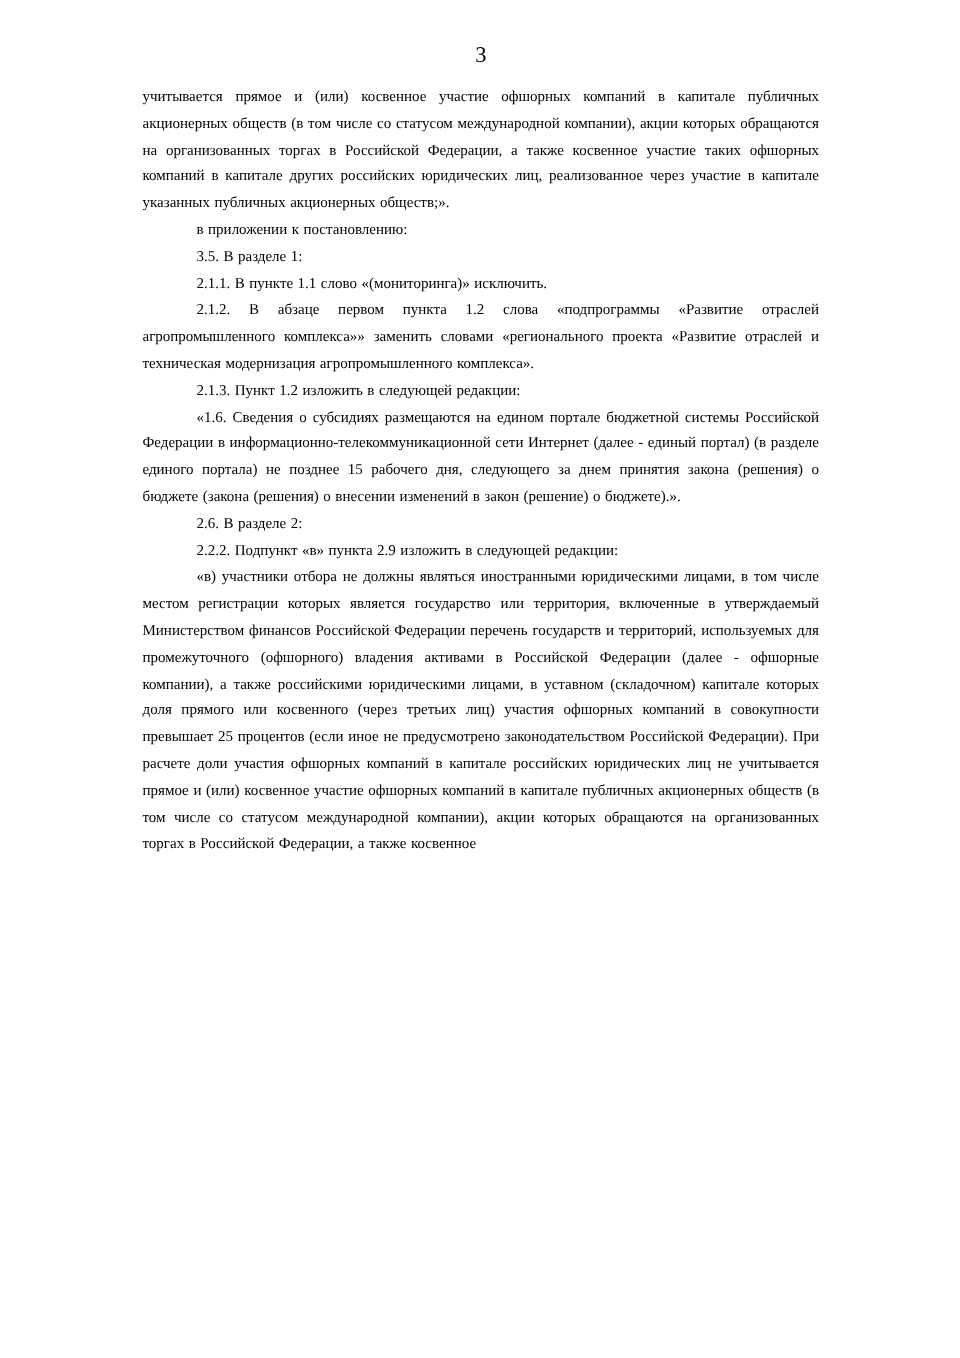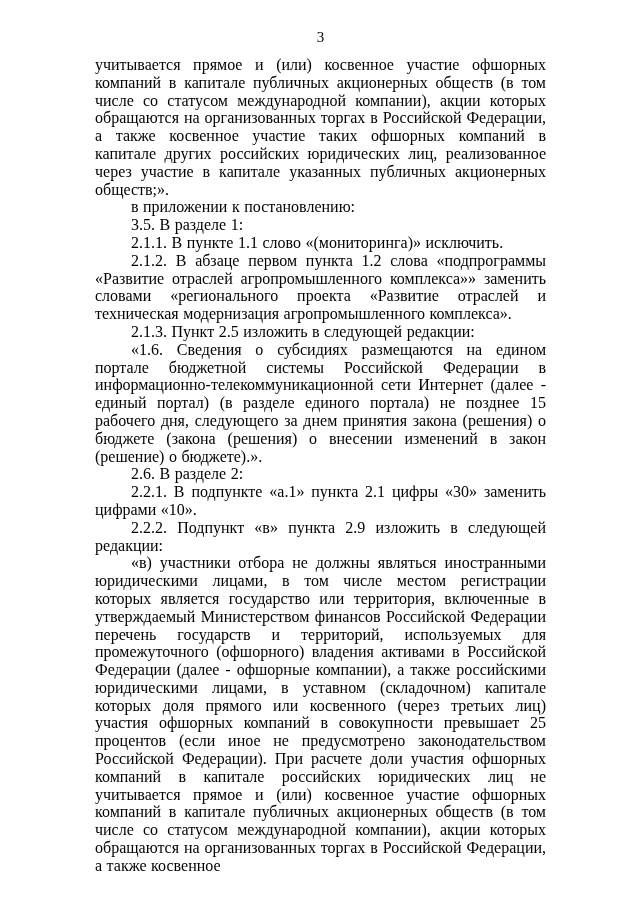--- a/index.html
+++ b/index.html
@@ -23,21 +23,21 @@
   }
   .page-number {
     text-align: center;
     font-size: 15px;
     line-height: 18px;
     margin-bottom: 10px;
   }
   .doc p {
     margin: 0;
     padding: 0;
-    font-size: 16px;
+    font-size: 10px;
     line-height: 17.8px;
     text-align: justify;
     text-justify: inter-word;
     word-spacing: 0.5px;
   }
   .doc p.indent {
     text-indent: 36px;
   }
 </style>
 </head>
@@ -45,20 +45,19 @@
 
 <div class="page">
   <div class="page-number">3</div>
 
   <div class="doc">
     <p>учитывается прямое и (или) косвенное участие офшорных компаний в капитале публичных акционерных обществ (в том числе со статусом международной компании), акции которых обращаются на организованных торгах в Российской Федерации, а также косвенное участие таких офшорных компаний в капитале других российских юридических лиц, реализованное через участие в капитале указанных публичных акционерных обществ;».</p>
     <p class="indent">в приложении к постановлению:</p>
     <p class="indent">3.5. В разделе 1:</p>
     <p class="indent">2.1.1. В пункте 1.1 слово «(мониторинга)» исключить.</p>
     <p class="indent">2.1.2. В абзаце первом пункта 1.2 слова «подпрограммы «Развитие отраслей агропромышленного комплекса»» заменить словами «регионального проекта «Развитие отраслей и техническая модернизация агропромышленного комплекса».</p>
-    <p class="indent">2.1.3. Пункт 2.5 изложить в следующей редакции:</p>
+    <p class="indent">2.1.3. Пункт 1.2 изложить в следующей редакции:</p>
     <p class="indent">«1.6. Сведения о субсидиях размещаются на едином портале бюджетной системы Российской Федерации в информационно-телекоммуникационной сети Интернет (далее - единый портал) (в разделе единого портала) не позднее 15 рабочего дня, следующего за днем принятия закона (решения) о бюджете (закона (решения) о внесении изменений в закон (решение) о бюджете).».</p>
     <p class="indent">2.6. В разделе 2:</p>
-    <p class="indent">2.2.1. В подпункте «а.1» пункта 2.1 цифры «30» заменить цифрами «10».</p>
     <p class="indent">2.2.2. Подпункт «в» пункта 2.9 изложить в следующей редакции:</p>
     <p class="indent">«в) участники отбора не должны являться иностранными юридическими лицами, в том числе местом регистрации которых является государство или территория, включенные в утверждаемый Министерством финансов Российской Федерации перечень государств и территорий, используемых для промежуточного (офшорного) владения активами в Российской Федерации (далее - офшорные компании), а также российскими юридическими лицами, в уставном (складочном) капитале которых доля прямого или косвенного (через третьих лиц) участия офшорных компаний в совокупности превышает 25 процентов (если иное не предусмотрено законодательством Российской Федерации). При расчете доли участия офшорных компаний в капитале российских юридических лиц не учитывается прямое и (или) косвенное участие офшорных компаний в капитале публичных акционерных обществ (в том числе со статусом международной компании), акции которых обращаются на организованных торгах в Российской Федерации, а также косвенное</p>
   </div>
 </div>
 
 </body></html>

